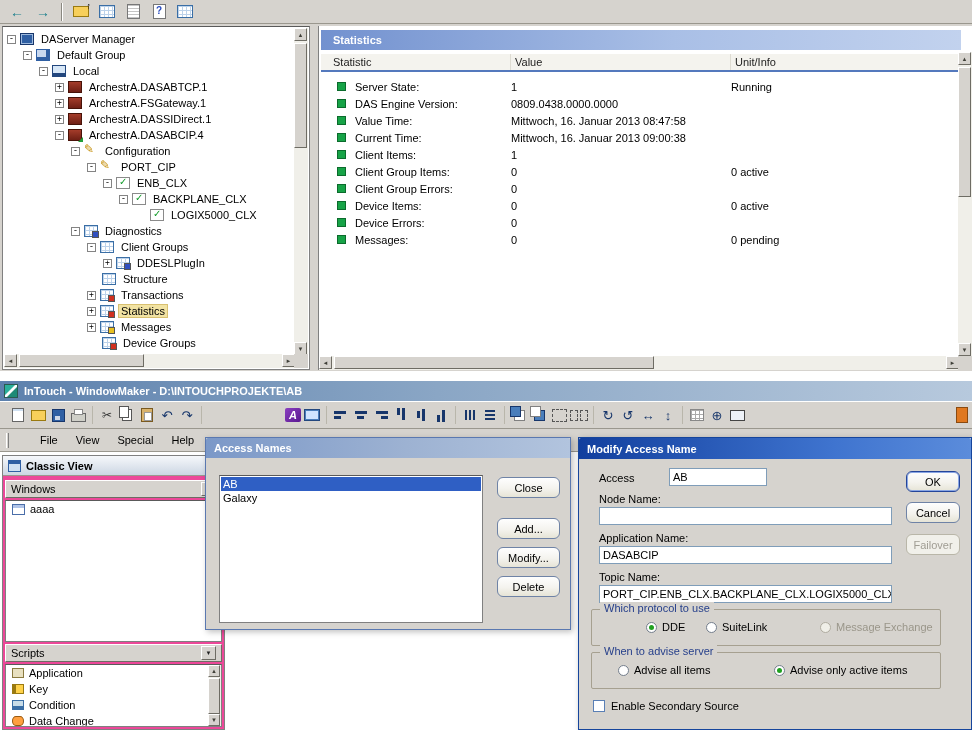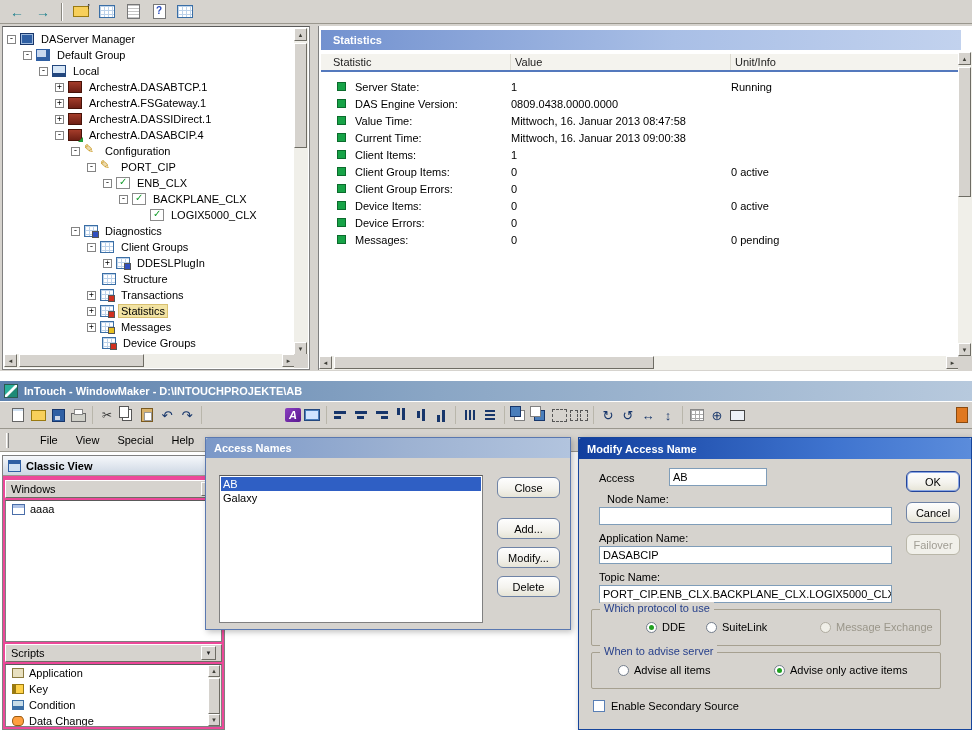--- a/index.html
+++ b/index.html
@@ -157,21 +157,21 @@
   .an-b1{left:291px;top:39px;}
   .an-b2{left:291px;top:80px;}
   .an-b3{left:291px;top:109px;}
   .an-b4{left:291px;top:138px;}
 
   .md{position:absolute;left:578px;top:437px;width:394px;height:293px;background:#d6d3ce;border:1px solid #16459c;box-shadow:2px 2px 6px rgba(0,0,0,.3);}
   .md .dlg-title{height:21px;background:linear-gradient(90deg,#123f9e,#3f74cf 65%,#5b8cdb);}
   .md .lbl{position:absolute;white-space:nowrap;}
   .fld{position:absolute;height:18px;background:#fff;border:1px solid #7f9db9;padding:2px 3px;white-space:nowrap;overflow:hidden;}
   .l-access{left:20px;top:34px;}   .f-access{left:90px;top:30px;width:98px;}
-  .l-node{left:20px;top:55px;margin-left:8px;}     .f-node{left:20px;top:69px;width:293px;}
+  .l-node{left:20px;top:55px;}     .f-node{left:20px;top:69px;width:293px;}
   .l-app{left:20px;top:94px;}      .f-app{left:20px;top:108px;width:293px;}
   .l-topic{left:20px;top:133px;}   .f-topic{left:20px;top:147px;width:293px;}
   .md-b{width:54px;left:327px;}
   .b-ok{top:33px;} .b-cancel{top:64px;} .b-fail{top:96px;}
   .grp{position:absolute;border:1px solid #a6a090;border-radius:2px;background:#d6d3ce;}
   .grp .cap{position:absolute;top:-8px;left:8px;background:#d6d3ce;padding:0 4px;color:#27408b;}
   .grp1{left:12px;top:171px;width:350px;height:37px;}
   .grp2{left:12px;top:214px;width:350px;height:37px;}
   .ropt{position:absolute;top:11px;display:flex;align-items:center;white-space:nowrap;}
   .radio{width:11px;height:11px;border-radius:50%;border:1px solid #747e8c;background:#fff;margin-right:5px;position:relative;flex:0 0 auto;}

